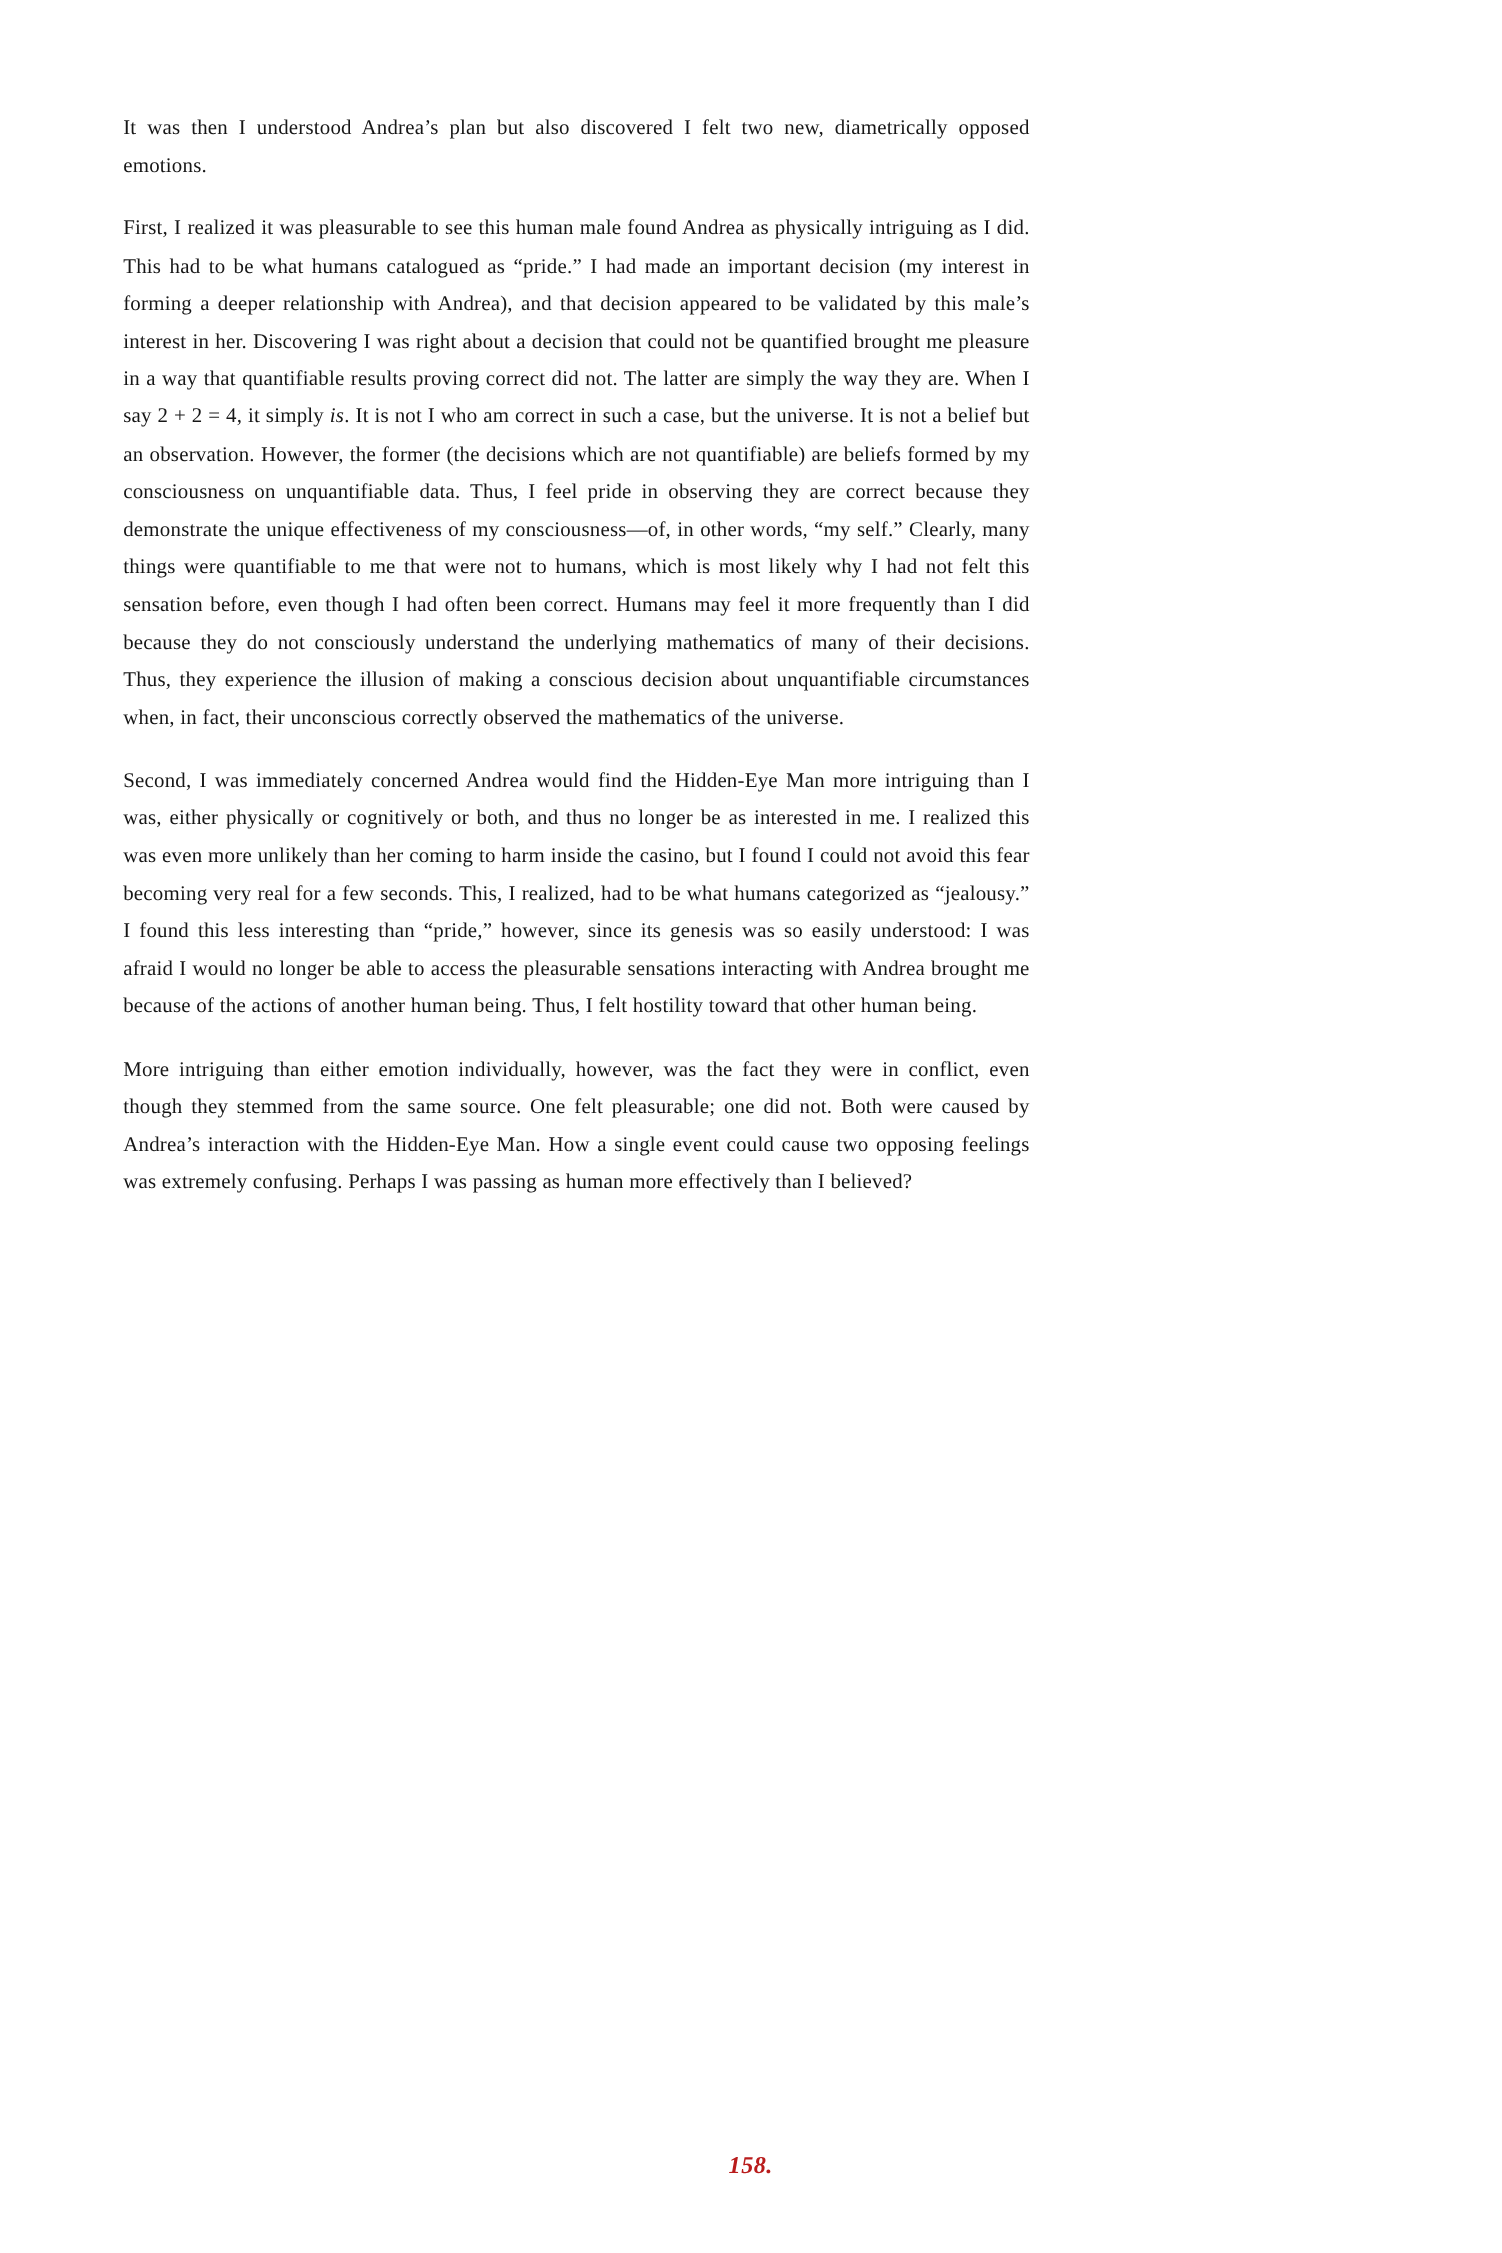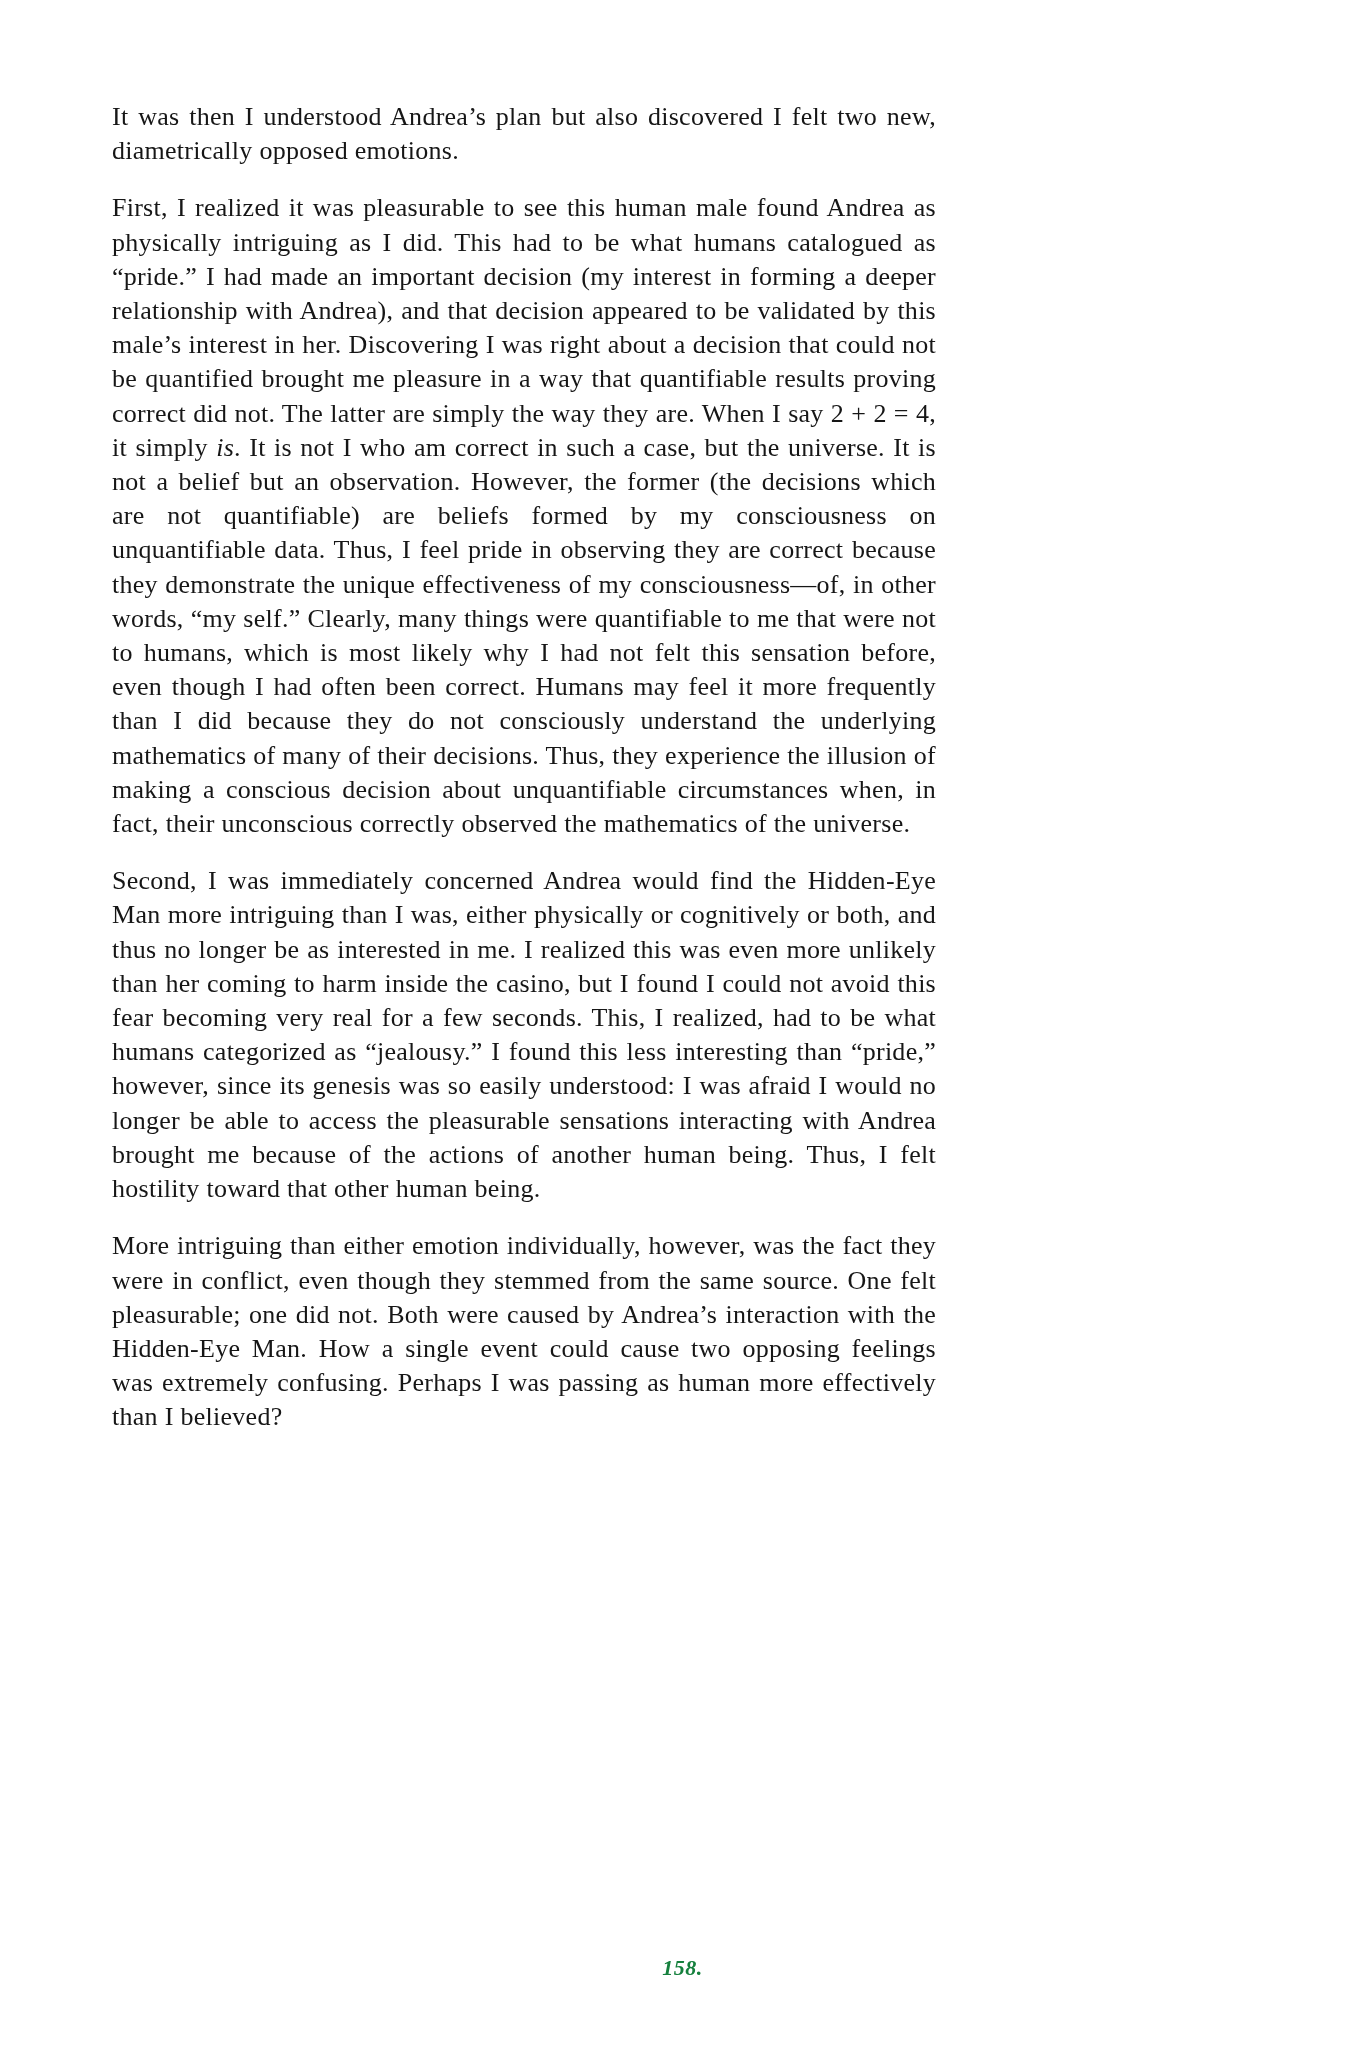--- a/index.html
+++ b/index.html
@@ -20,21 +20,21 @@
     box-sizing: border-box;
     overflow: hidden;
   }
   .text-block {
     position: absolute;
     left: 112px;
     top: 100px;
     width: 824px;
   }
   .para {
-    font-size: 26px;
+    font-size: 19px;
     line-height: 34.2px;
     text-align: justify;
     text-justify: inter-word;
     margin: 0 0 23px 0;
     letter-spacing: 0.01em;
     word-spacing: 0.005em;
     hyphens: none;
     color: #161616;
   }
   .para:last-of-type {
@@ -51,21 +51,21 @@
   }
   .folio {
     position: absolute;
     left: 0;
     right: 0;
     top: 1955px;
     text-align: center;
     font-size: 22px;
     font-weight: bold;
     font-style: italic;
-    color: #15803d;
+    color: #b91c1c;
     letter-spacing: 0.02em;
   }
 </style>
 </head>
 <body>
 
 <div class="page">
 
   <div class="text-block">
 

